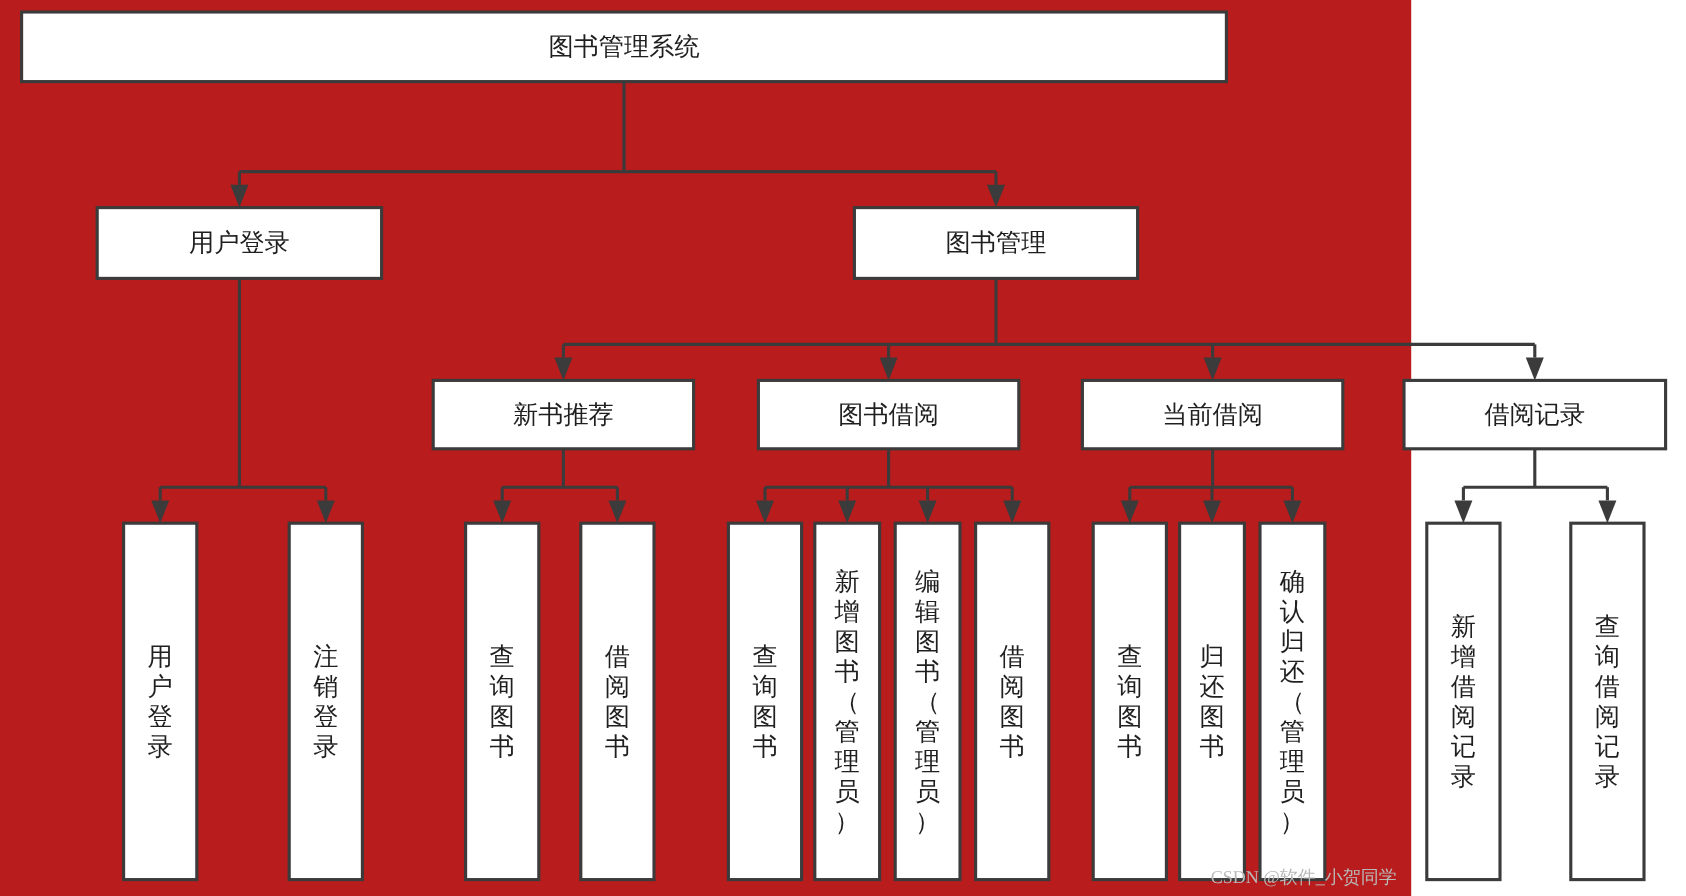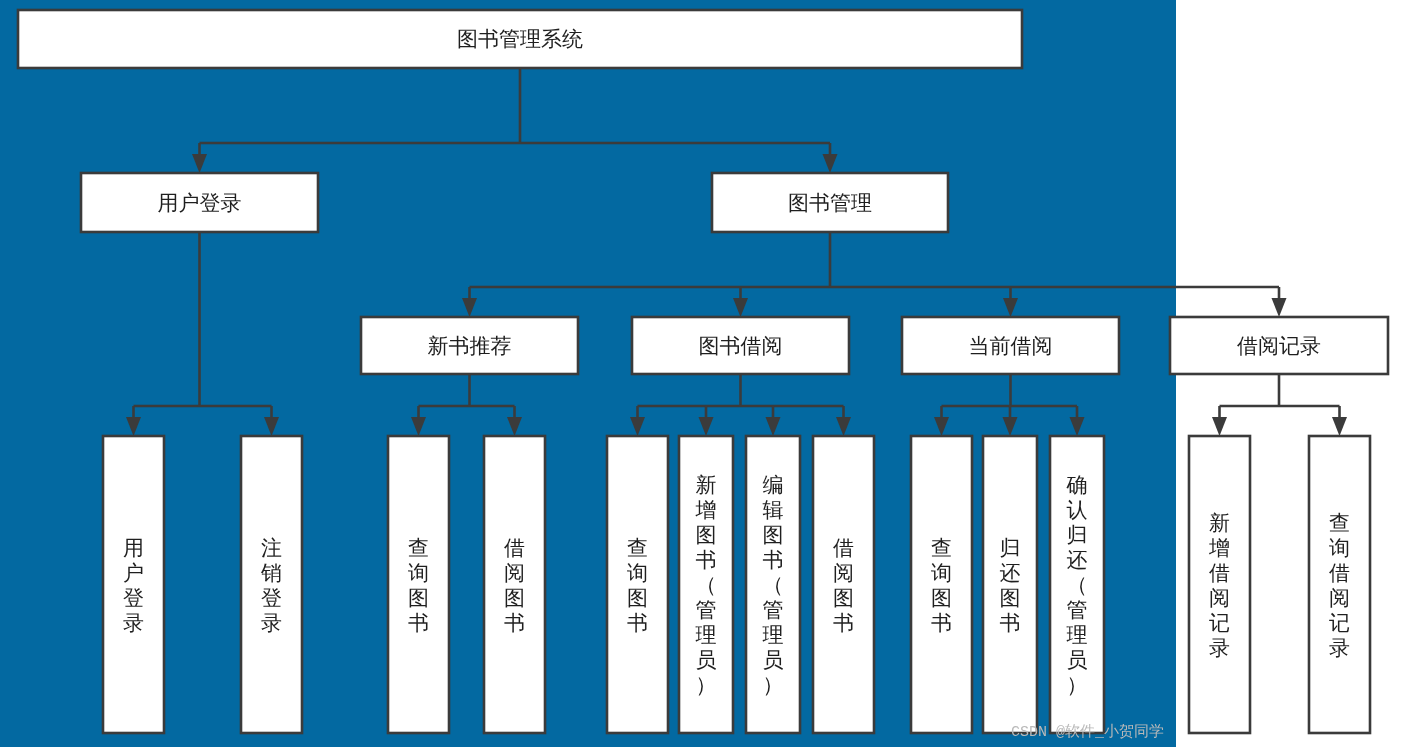--- a/index.html
+++ b/index.html
@@ -10,21 +10,21 @@
   body {
     width: 1405px;
     height: 747px;
     font-family: "DejaVu Sans", "Liberation Sans", sans-serif;
     overflow: hidden;
   }
   #diagram-root {
     position: relative;
     width: 1176px;
     height: 747px;
-    background: #0369a1;
+    background: #b91c1c;
   }
   svg.flow {
     position: absolute;
     top: 0;
     left: 0;
     width: 1405px;
     height: 747px;
   }
   .node-rect {
     fill: #ffffff;
@@ -45,21 +45,21 @@
     font-family: "DejaVu Sans", "Liberation Sans", sans-serif;
     font-size: 21px;
     fill: #1f1f1f;
     text-anchor: middle;
     dominant-baseline: middle;
   }
   .watermark {
     position: absolute;
     right: 12px;
     bottom: 6px;
-    font-family: Liberation Mono, monospace;
+    font-family: Liberation Serif, serif;
     font-size: 15px;
     color: #b9b9b9;
     white-space: nowrap;
     user-select: none;
   }
 </style>
 </head>
 <body>
 
 <div id="diagram-root">

